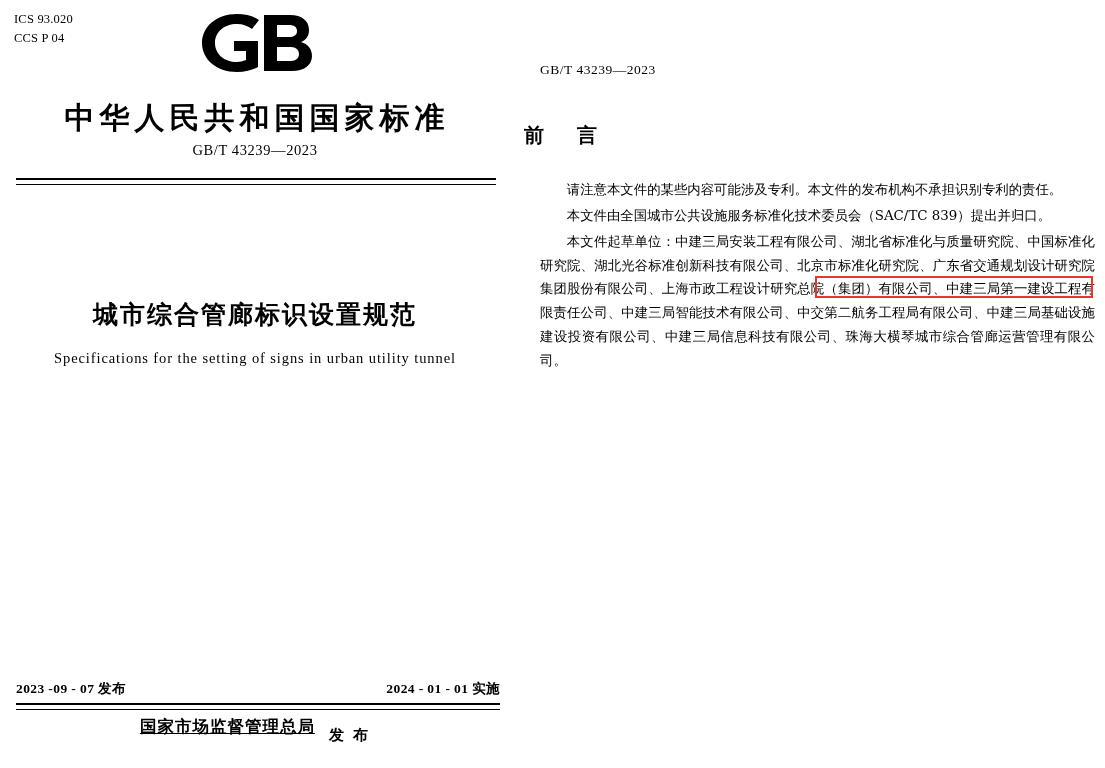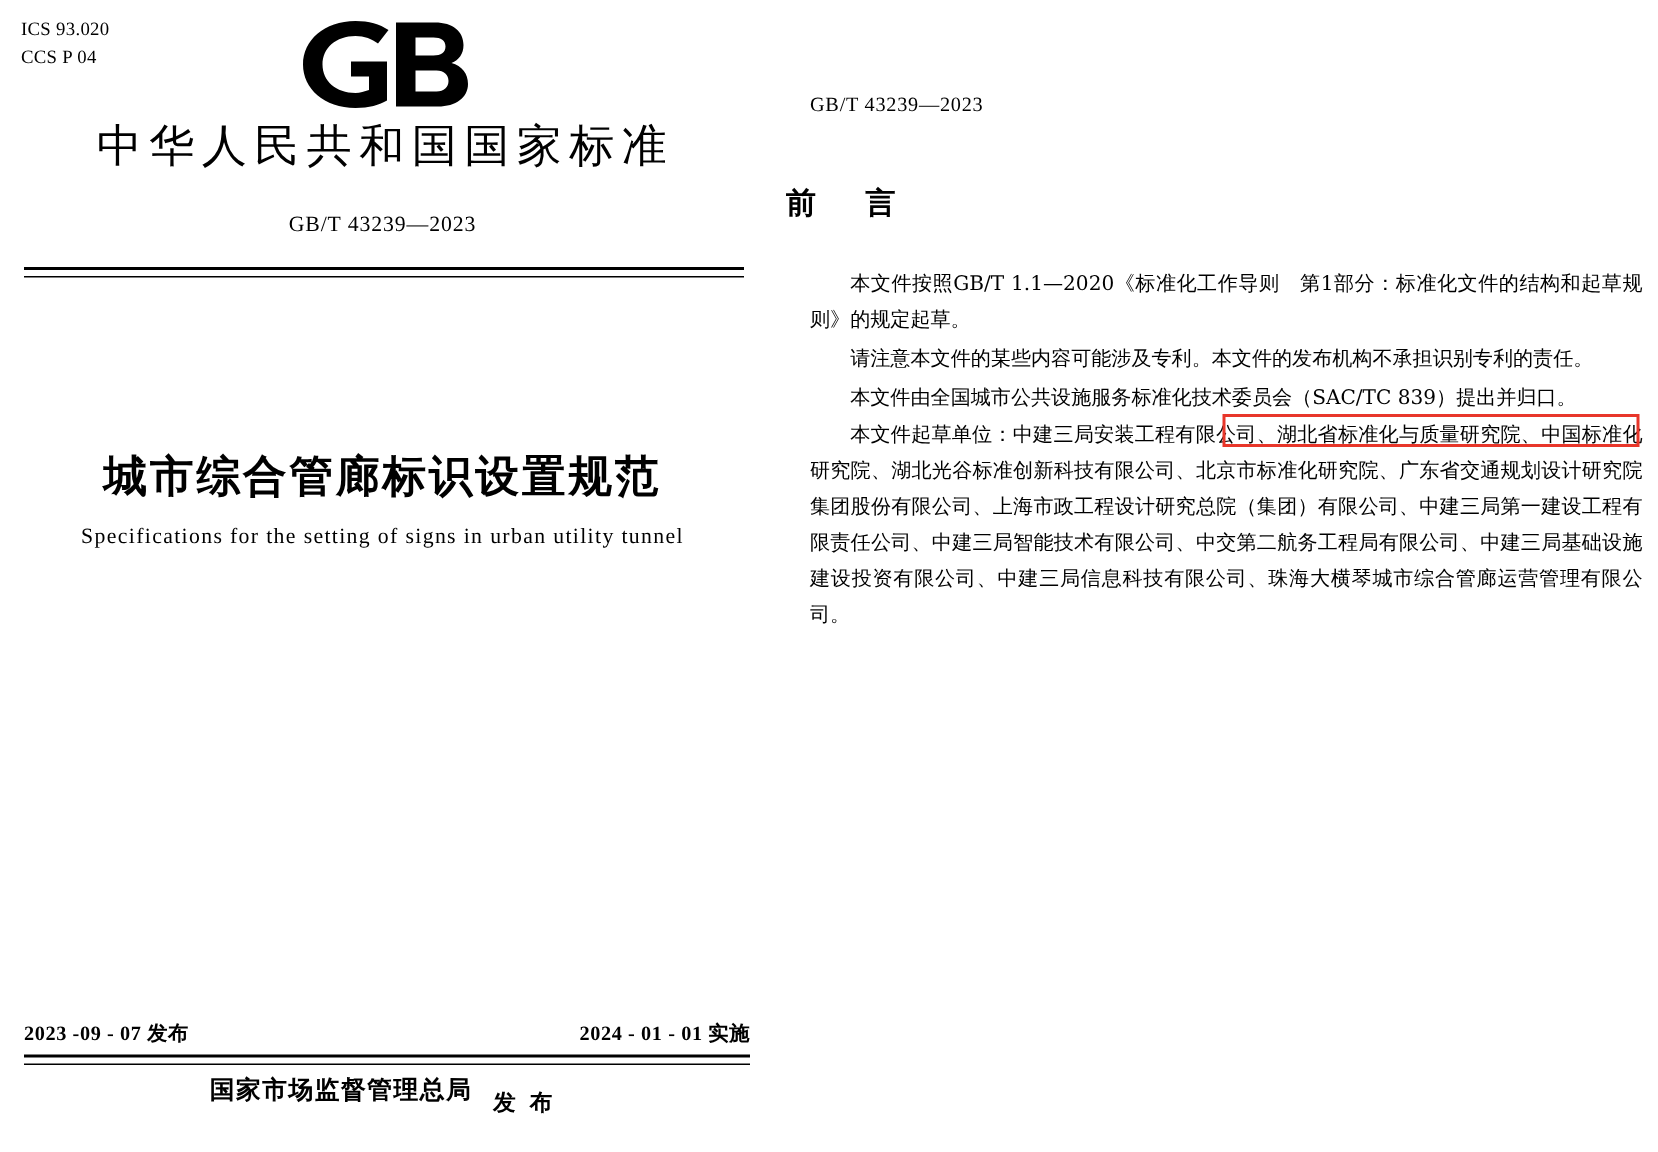--- a/index.html
+++ b/index.html
@@ -46,25 +46,25 @@
     left: 0;
     top: 8px;
     width: 510px;
     text-align: center;
   }
   .gb-logo svg { display: inline-block; }
 
   .national-title {
     position: absolute;
     left: 12px;
-    top: 77px;
+    top: 98px;
     width: 490px;
     text-align: center;
     font-family: "DejaVu Serif", serif;
-    font-weight: normal;
+    font-weight: bold;
     font-size: 30px;
     letter-spacing: 5px;
     white-space: nowrap;
   }
   .std-no-cover {
     position: absolute;
     left: 0;
     top: 142px;
     width: 510px;
     text-align: center;
@@ -87,21 +87,21 @@
     border-top: 1px solid #000;
   }
   .cover-title-cn {
     position: absolute;
     left: 0;
     top: 298px;
     width: 510px;
     text-align: center;
     font-family: "DejaVu Serif", serif;
     font-weight: bold;
-    font-size: 29px;
+    font-size: 25px;
     letter-spacing: 2px;
   }
   .cover-title-en {
     position: absolute;
     left: 0;
     top: 350px;
     width: 510px;
     text-align: center;
     font-family: Liberation Serif, serif;
     font-size: 14.5px;
@@ -142,20 +142,21 @@
   }
   .issuers-inner {
     display: inline-block;
     text-align: right;
     font-family: "DejaVu Serif", serif;
     font-weight: bold;
     font-size: 16.5px;
     line-height: 1.35;
     letter-spacing: 1px;
     vertical-align: middle;
+    text-decoration: underline;
   }
   .issue-word {
     display: inline-block;
     font-family: "DejaVu Serif", serif;
     font-weight: bold;
     font-size: 15px;
     letter-spacing: 2px;
     vertical-align: middle;
     padding-left: 10px;
     position: relative;
@@ -260,21 +261,20 @@
       </span>
       <span class="issue-word">发 布</span>
     </div>
   </div>
 
   <div class="foreword">
     <div class="fw-header">GB/T 43239—2023</div>
     <div class="fw-title">前 言</div>
 
     <div class="fw-body">
-      <p>本文件按照GB/T 1.1—2020《标准化工作导则　第1部分：标准化文件的结构和起草规则》的规定起草。</p>
       <p>请注意本文件的某些内容可能涉及专利。本文件的发布机构不承担识别专利的责任。</p>
       <p>本文件由全国城市公共设施服务标准化技术委员会（SAC/TC 839）提出并归口。</p>
       <p>本文件起草单位：中建三局安装工程有限公司、湖北省标准化与质量研究院、中国标准化研究院、湖北光谷标准创新科技有限公司、北京市标准化研究院、广东省交通规划设计研究院集团股份有限公司、上海市政工程设计研究总院（集团）有限公司、中建三局第一建设工程有限责任公司、中建三局智能技术有限公司、中交第二航务工程局有限公司、中建三局基础设施建设投资有限公司、中建三局信息科技有限公司、珠海大横琴城市综合管廊运营管理有限公司。</p>
     </div>
   </div>
 
   <div class="highlight-box"></div>
 
 </div>
 

